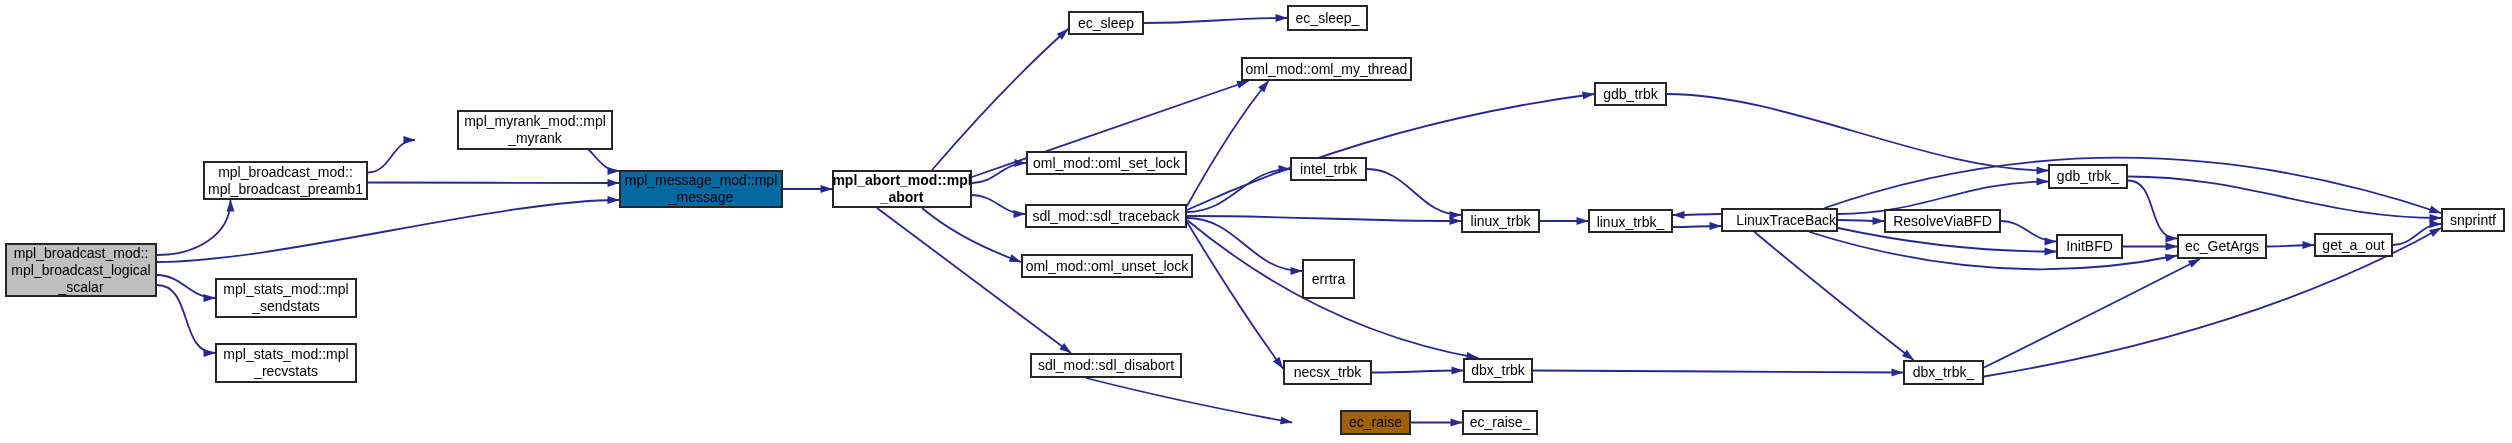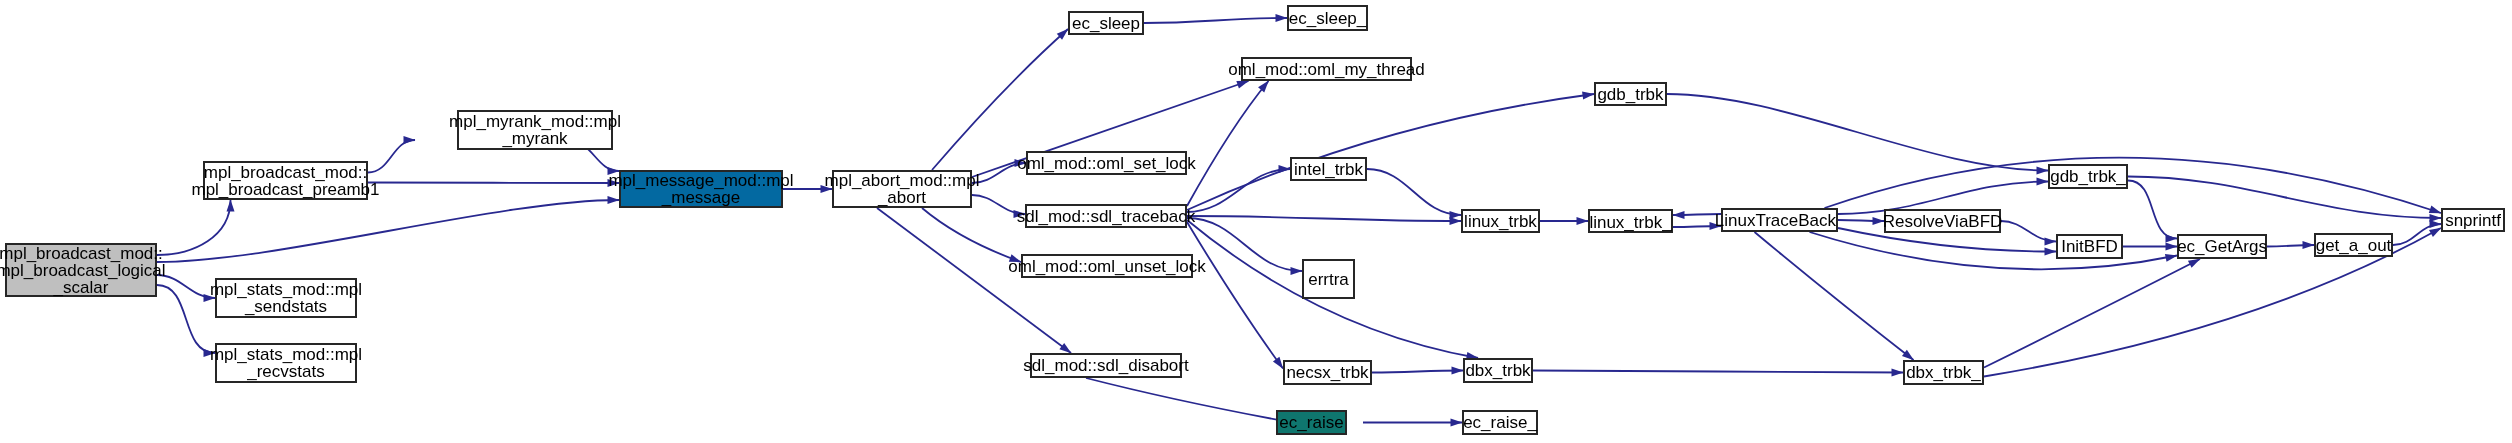--- a/index.html
+++ b/index.html
@@ -8,21 +8,21 @@
     position:absolute;
     box-sizing:border-box;
     background:#ffffff;
     border:2px solid #262626;
     display:flex;
     flex-direction:column;
     justify-content:center;
     align-items:center;
     text-align:center;
     font-family:"Liberation Sans", sans-serif;
-    font-size:17px;
+    font-size:14px;
     line-height:17px;
     color:#000000;
     white-space:nowrap;
     cursor:pointer;
   }
   .node.hl{background:#bfbfbf;}
   #edges{position:absolute;left:0;top:0;}
 </style>
 </head>
 <body>
@@ -98,21 +98,21 @@
       <div>_sendstats</div>
     </div>
     <div class="node" style="left: 215px; top: 343px; width: 142px; height: 40px; border-color: rgb(38, 38, 38); background: rgb(255, 255, 255);">
       <div>mpl_stats_mod::mpl</div>
       <div>_recvstats</div>
     </div>
     <div class="node" style="left: 619px; top: 170px; width: 164px; height: 38px; border-color: rgb(38, 38, 38); background: #0369a1;">
       <div>mpl_message_mod::mpl</div>
       <div>_message</div>
     </div>
-    <div class="node" style="left: 832px; top: 170px; width: 140px; height: 38px; border-color: rgb(38, 38, 38); background: rgb(255, 255, 255);">
+    <div class="node" style="left: 832px; top: 170px; width: 140px; height: 38px; border-color: rgb(38, 38, 38); background: rgb(255, 255, 255); font-weight: bold;">
       <div>mpl_abort_mod::mpl</div>
       <div>_abort</div>
     </div>
     <div class="node" style="left: 1068px; top: 11px; width: 76px; height: 24px; border-color: rgb(38, 38, 38); background: rgb(255, 255, 255);">
       <div>ec_sleep</div>
     </div>
     <div class="node" style="left: 1287px; top: 5px; width: 81px; height: 26px; border-color: rgb(38, 38, 38); background: rgb(255, 255, 255);">
       <div>ec_sleep_</div>
     </div>
     <div class="node" style="left: 1241px; top: 57px; width: 171px; height: 24px; border-color: rgb(38, 38, 38); background: rgb(255, 255, 255);">
@@ -135,21 +135,21 @@
     </div>
     <div class="node" style="left: 1030px; top: 353px; width: 152px; height: 25px; border-color: rgb(38, 38, 38); background: rgb(255, 255, 255);">
       <div>sdl_mod::sdl_disabort</div>
     </div>
     <div class="node" style="left: 1283px; top: 360px; width: 89px; height: 25px; border-color: rgb(38, 38, 38); background: rgb(255, 255, 255);">
       <div>necsx_trbk</div>
     </div>
     <div class="node" style="left: 1463px; top: 358px; width: 70px; height: 25px; border-color: rgb(38, 38, 38); background: rgb(255, 255, 255);">
       <div>dbx_trbk</div>
     </div>
-    <div class="node" style="left: 1276px; top: 410px; width: 71px; height: 25px; border-color: rgb(38, 38, 38); background: #0f766e;">
+    <div class="node" style="left: 1340px; top: 410px; width: 71px; height: 25px; border-color: rgb(38, 38, 38); background: #a16207;">
       <div>ec_raise</div>
     </div>
     <div class="node" style="left: 1462px; top: 410px; width: 76px; height: 25px; border-color: rgb(38, 38, 38); background: rgb(255, 255, 255);">
       <div>ec_raise_</div>
     </div>
     <div class="node" style="left: 1594px; top: 82px; width: 73px; height: 24px; border-color: rgb(38, 38, 38); background: rgb(255, 255, 255);">
       <div>gdb_trbk</div>
     </div>
     <div class="node" style="left: 1461px; top: 209px; width: 79px; height: 24px; border-color: rgb(38, 38, 38); background: rgb(255, 255, 255);">
       <div>linux_trbk</div>

